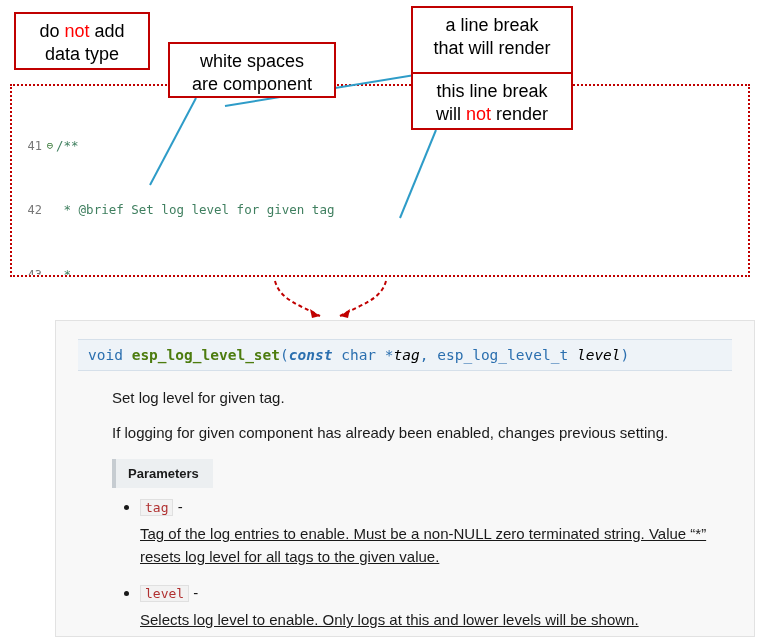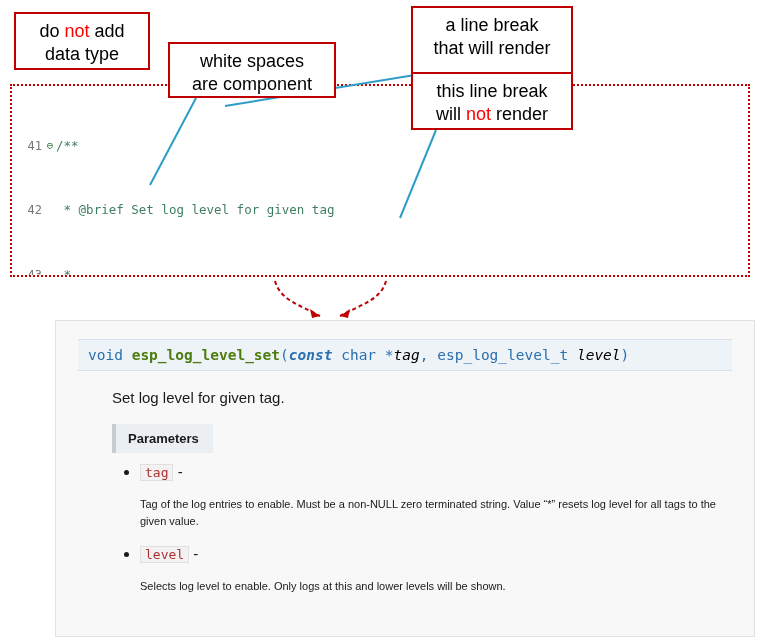--- a/index.html
+++ b/index.html
@@ -150,24 +150,25 @@
   }
   .param-name {
     font-family: "DejaVu Sans Mono", monospace;
     font-size: 13px;
     color: #b03030;
     background: #f2f2f2;
     border: 1px solid #e0e0e0;
     padding: 0 4px;
   }
   .param-desc {
-    font-size: 11px;
-    color: #1a1a1a;
-    margin: 16px 0 16px 0;
+    font-size: 15px;
+    color: #1a1a1a;
+    margin: 8px 0 16px 0;
     line-height: 1.5;
+    text-decoration: underline;
   }
 </style>
 </head>
 <body>
 
 <div class="callout" id="callout-datatype">
   <span>do </span><span class="hl">not</span><span> add</span><br>
   <span>data type</span>
 </div>
 
@@ -242,20 +243,21 @@
   <polygon points="340,316 350,309 348,318" fill="#c00000"></polygon>
 </svg>
 
 <div id="doc-panel">
 
   <div id="signature">
     <span>void </span><span class="sig-name">esp_log_level_set</span><span class="sig-punct">(</span><span class="sig-kw">const</span><span class="sig-type"> char *</span><span class="sig-param">tag</span><span class="sig-punct">, </span><span class="sig-type">esp_log_level_t </span><span class="sig-param">level</span><span class="sig-punct">)</span>
   </div>
 
   <p class="doc-para">Set log level for given tag.</p>
+  <p class="doc-para">If logging for given component has already been enabled, changes previous setting.</p>
 
   <div class="param-header">Parameters</div>
 
   <ul class="param-list">
     <li>
       <span class="param-name">tag</span>
       <span>-</span>
     </li>
   </ul>
   <div class="param-desc" style="padding-left:62px;">Tag of the log entries to enable. Must be a non-NULL zero terminated string. Value “*” resets log level for all tags to the given value.</div>

